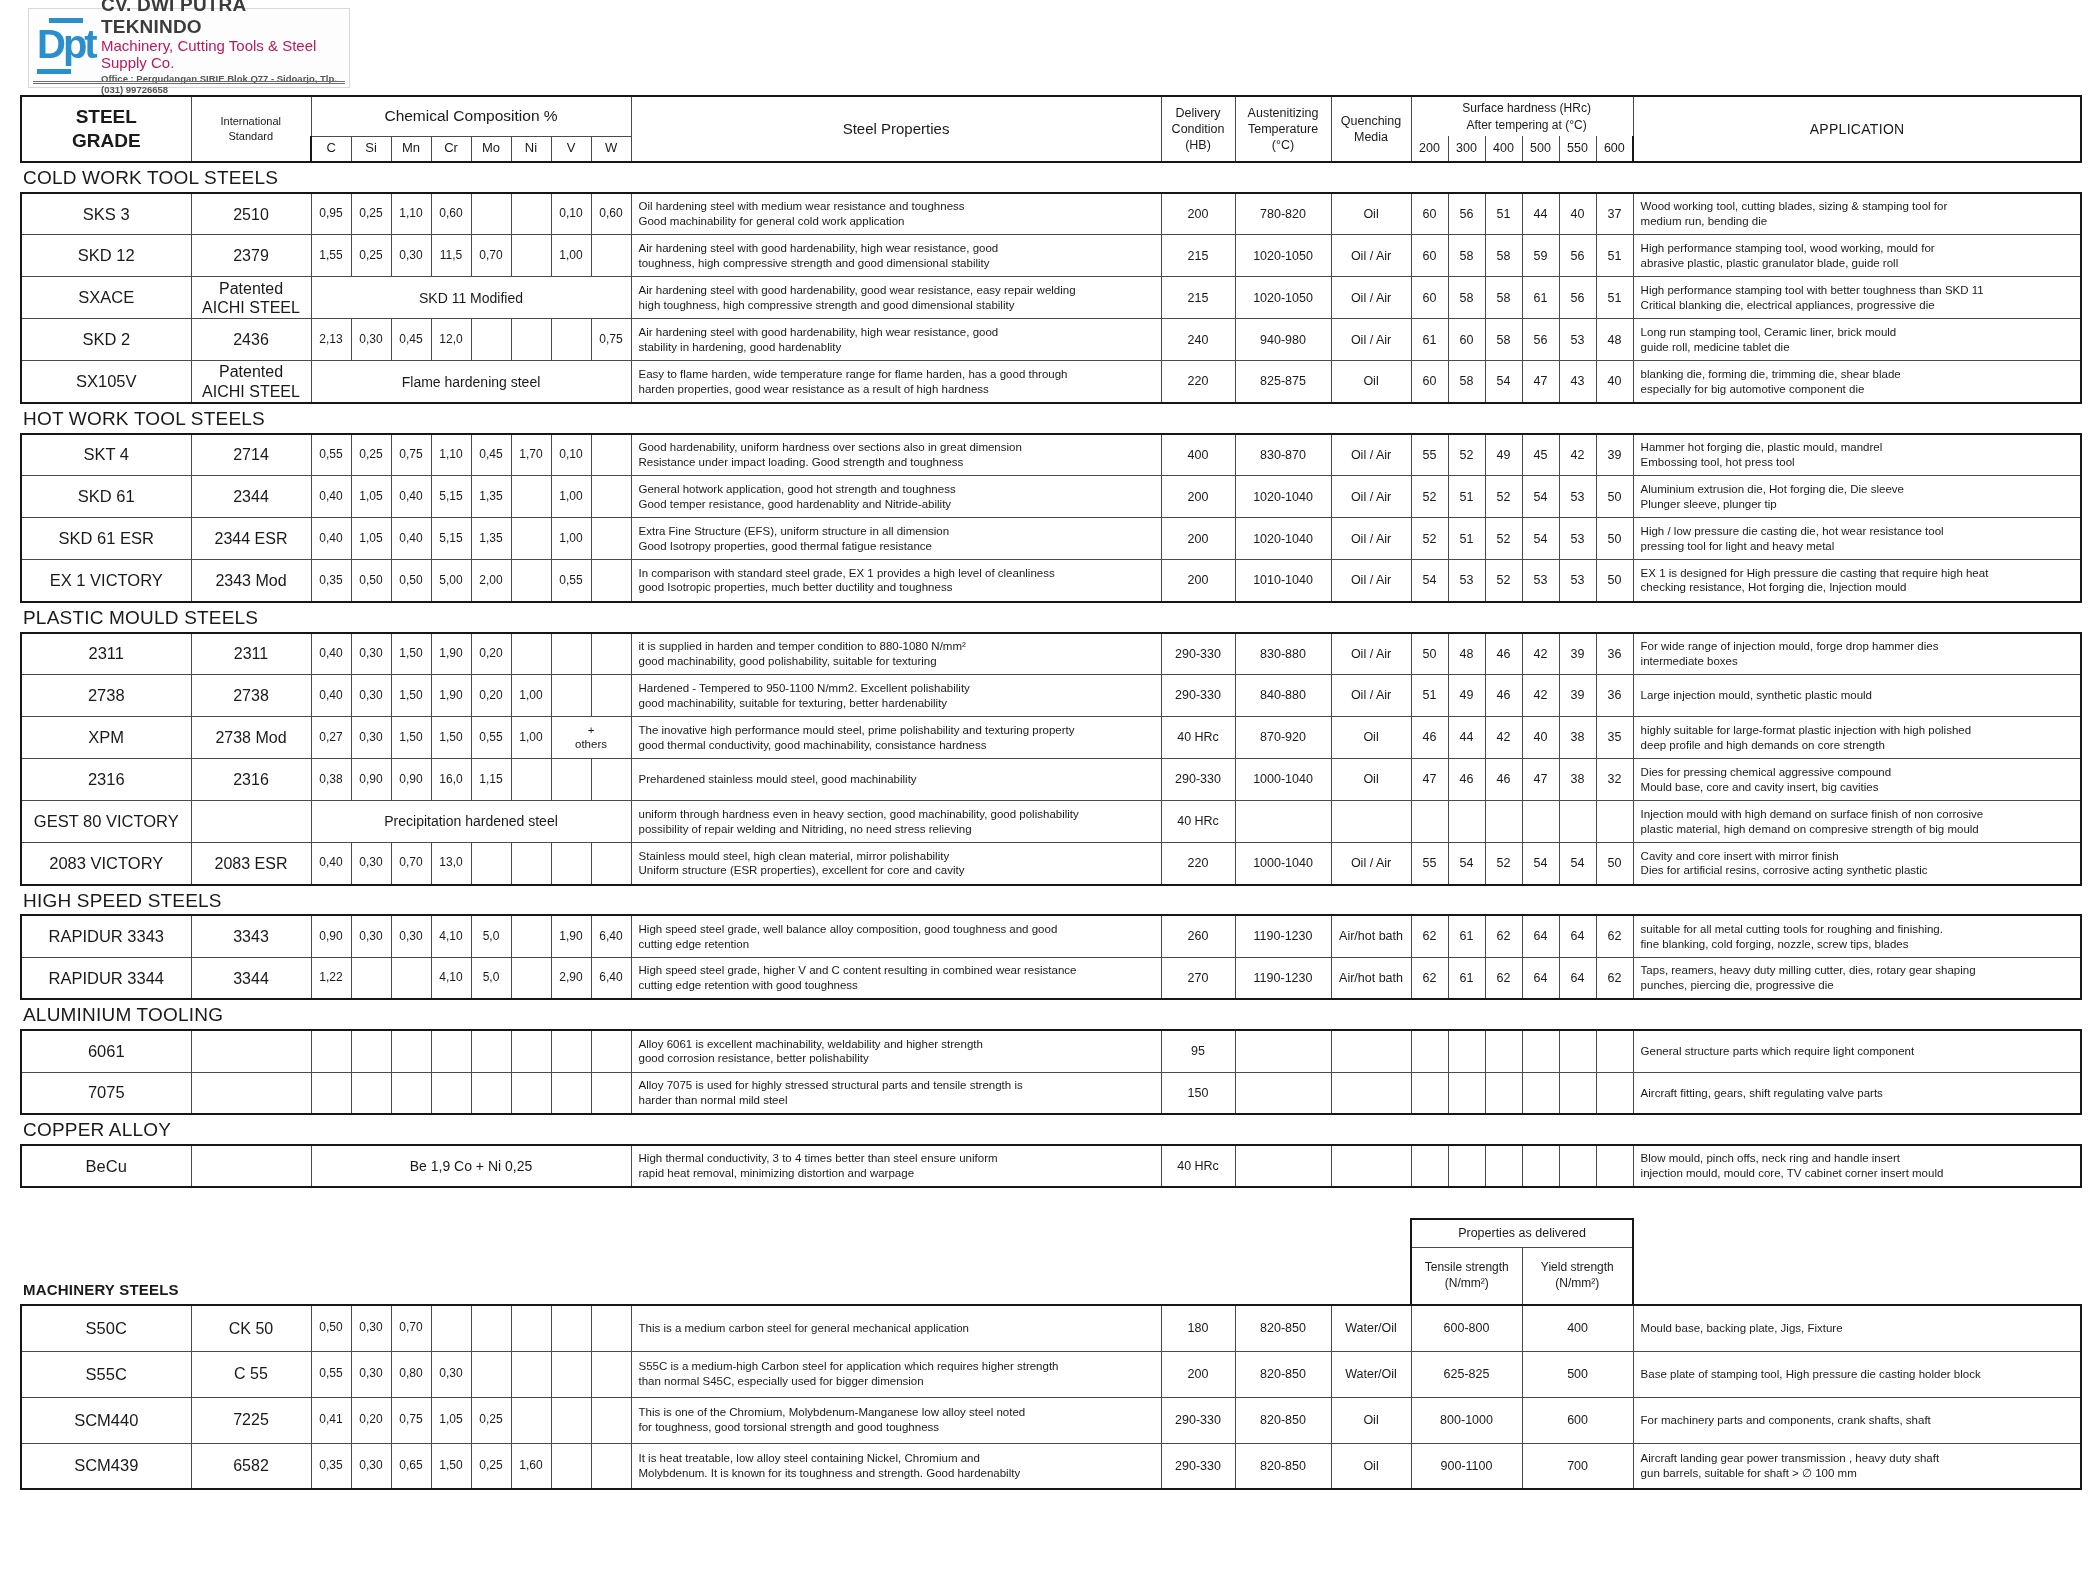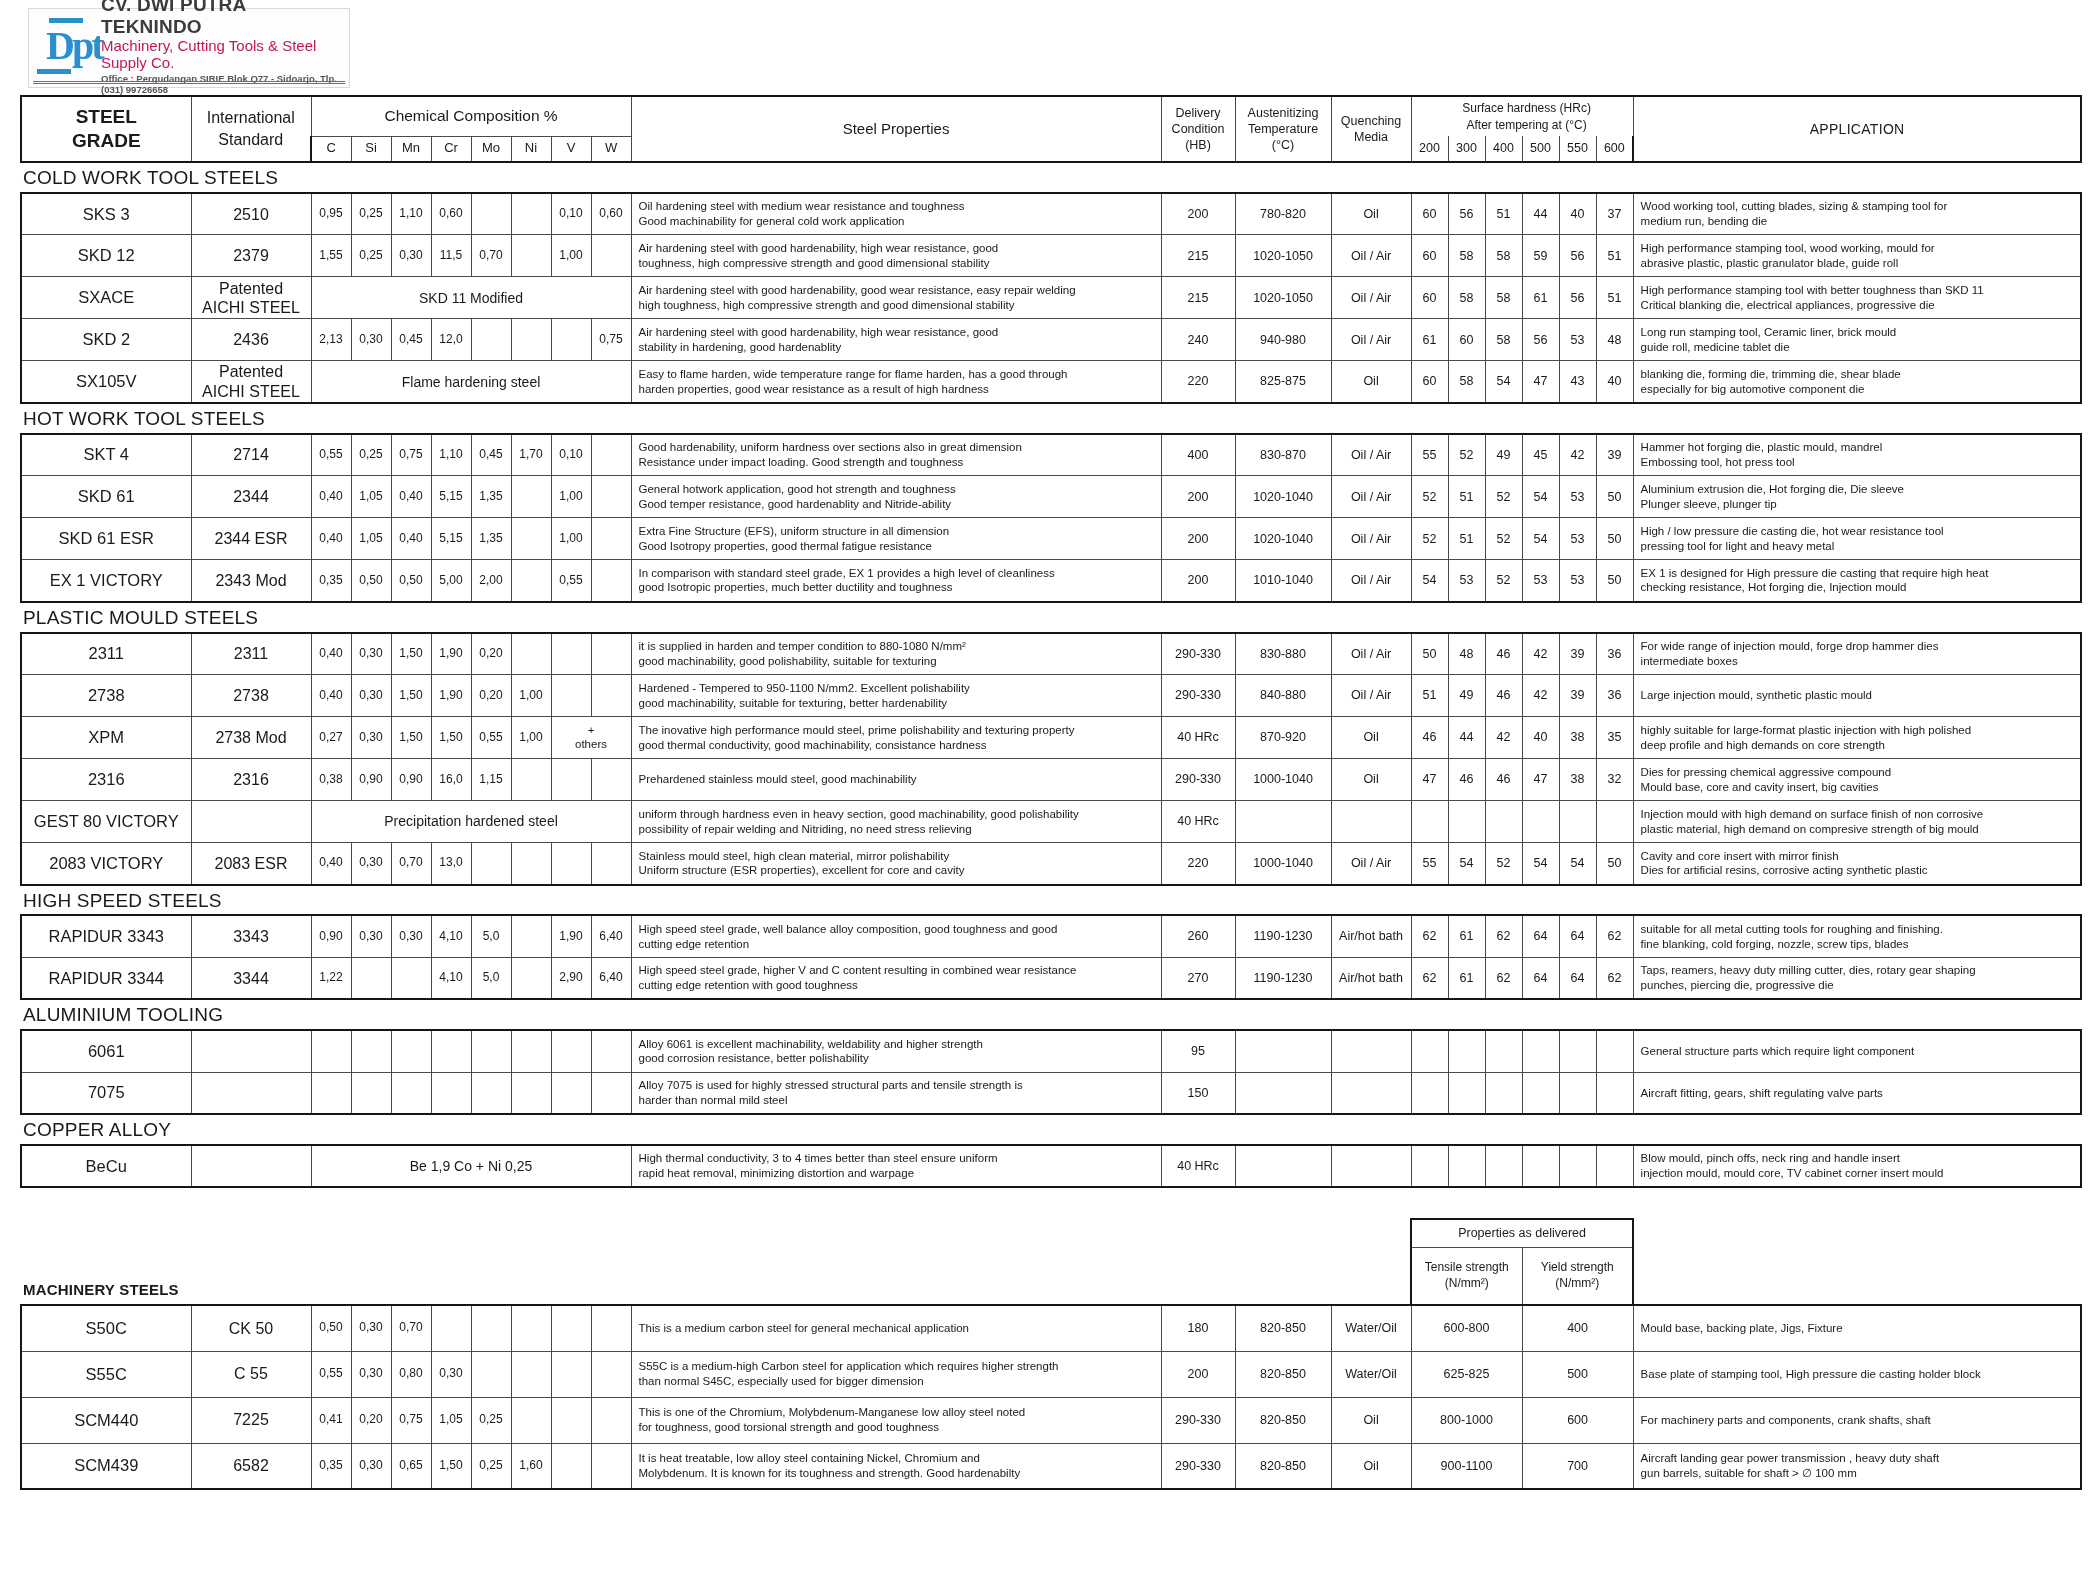--- a/index.html
+++ b/index.html
@@ -6,22 +6,22 @@
   .page{position:relative;width:2100px;height:1575px;background:#ffffff;
         font-family:"Liberation Sans",sans-serif;color:#1a1a1a;overflow:hidden;}
   
   .topbar{position:relative;height:95px;}
   .logo-box{position:absolute;left:28px;top:8px;width:322px;height:80px;
             border:1px solid #d5dade;background:#fdfdfd;display:flex;align-items:center;
             padding:2px 6px 8px 6px;box-sizing:border-box;}
   .logo-box:after{content:"";position:absolute;left:4px;right:4px;bottom:3px;
                   border-top:3px double #6f6f6f;}
   .logo-mark{position:relative;width:58px;height:58px;flex:0 0 58px;margin-right:8px;}
-  .logo-mark .glyph{position:absolute;left:11px;top:6px;font-size:40px;font-weight:bold;
-                    color:#2b8fce;letter-spacing:-3px;font-family:Liberation Serif, serif;}
+  .logo-mark .glyph{position:absolute;left:2px;top:6px;font-size:40px;font-weight:bold;
+                    color:#2b8fce;letter-spacing:-3px;font-family:Liberation Sans, sans-serif;}
   .logo-mark .bar-top{position:absolute;left:14px;top:2px;width:34px;height:5px;background:#2b8fce;}
   .logo-mark .bar-bot{position:absolute;left:2px;bottom:0px;width:34px;height:5px;background:#2b8fce;}
   .logo-text{line-height:1.12;}
   .company-name{font-size:19px;font-weight:bold;color:#3c3c3c;letter-spacing:.2px;}
   .company-tagline{font-size:15px;color:#be185d;margin-top:1px;}
   .company-office{font-size:9.5px;font-weight:bold;color:#555;margin-top:3px;}
   .page-title{position:absolute;right:32px;top:40px;font-size:34px;font-weight:bold;
               font-style:italic;color:#e8150f;letter-spacing:.3px;}
   
   table.grades{border-collapse:collapse;table-layout:fixed;width:2060px;margin-left:20px;}
@@ -29,21 +29,21 @@
      font-size:12.5px;line-height:1.15;box-sizing:border-box;}
   
   .block td{border:1px solid #4a4a4a;}
   .block tr:first-child td{border-top:2px solid #161616;}
   .block tr:last-child td{border-bottom:2px solid #161616;}
   .block td:first-child{border-left:2px solid #161616;}
   .block td:last-child{border-right:2px solid #161616;}
   thead.block tr:first-child td[rowspan]{border-bottom:2px solid #161616;}
   
   .h-grade{font-size:19px;font-weight:bold;white-space:pre-line;line-height:1.25;}
-  .h-intl{font-size:16px;white-space:pre-line;line-height:1.35;margin-top:36px;}
+  .h-intl{font-size:11px;white-space:pre-line;line-height:1.35;margin-top:36px;}
   .h-chem{font-size:15.5px;height:40px;}
   .h-props{font-size:15px;}
   .h-small{font-size:12.5px;white-space:pre-line;line-height:1.3;}
   .h-app{font-size:14px;letter-spacing:.3px;}
   .h-hard{font-size:12px;white-space:pre-line;line-height:1.35;padding-left:12px;}
   .h-sym{font-size:13px;font-weight:normal;}
   .nb{border-bottom:none !important;}
   .nt{border-top:none !important;}
   thead tr.sub td{height:26px;}
   

